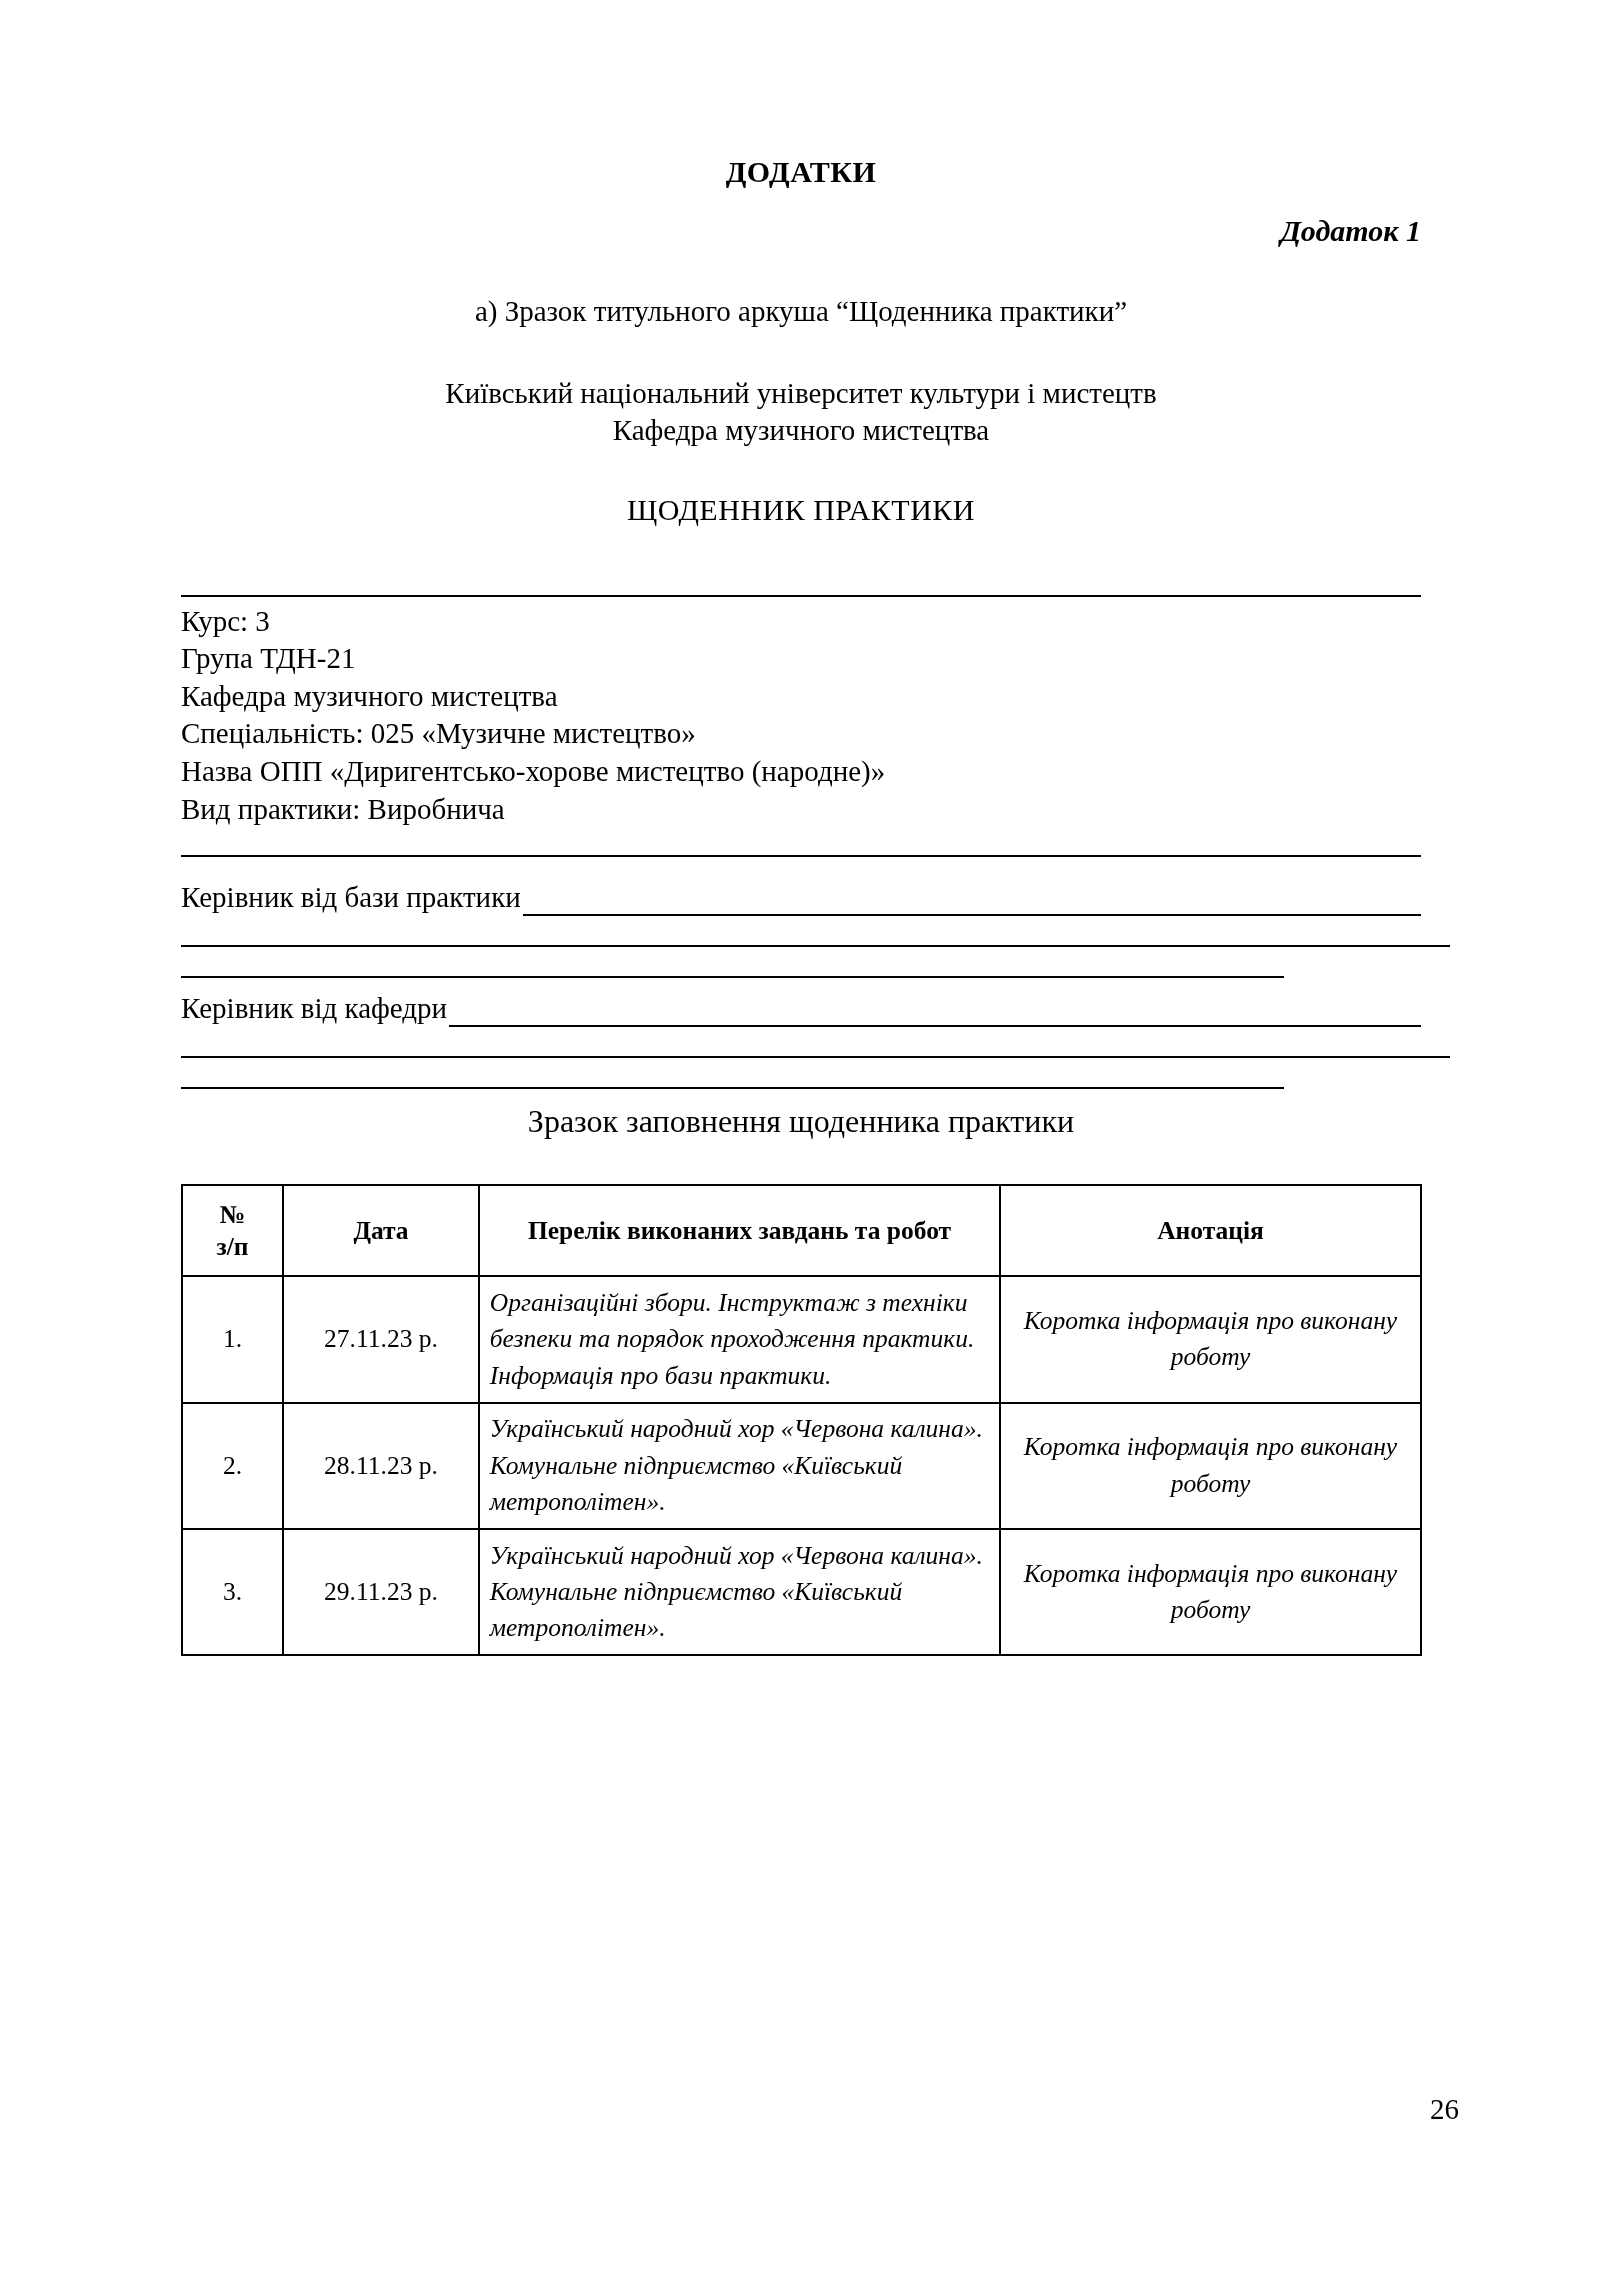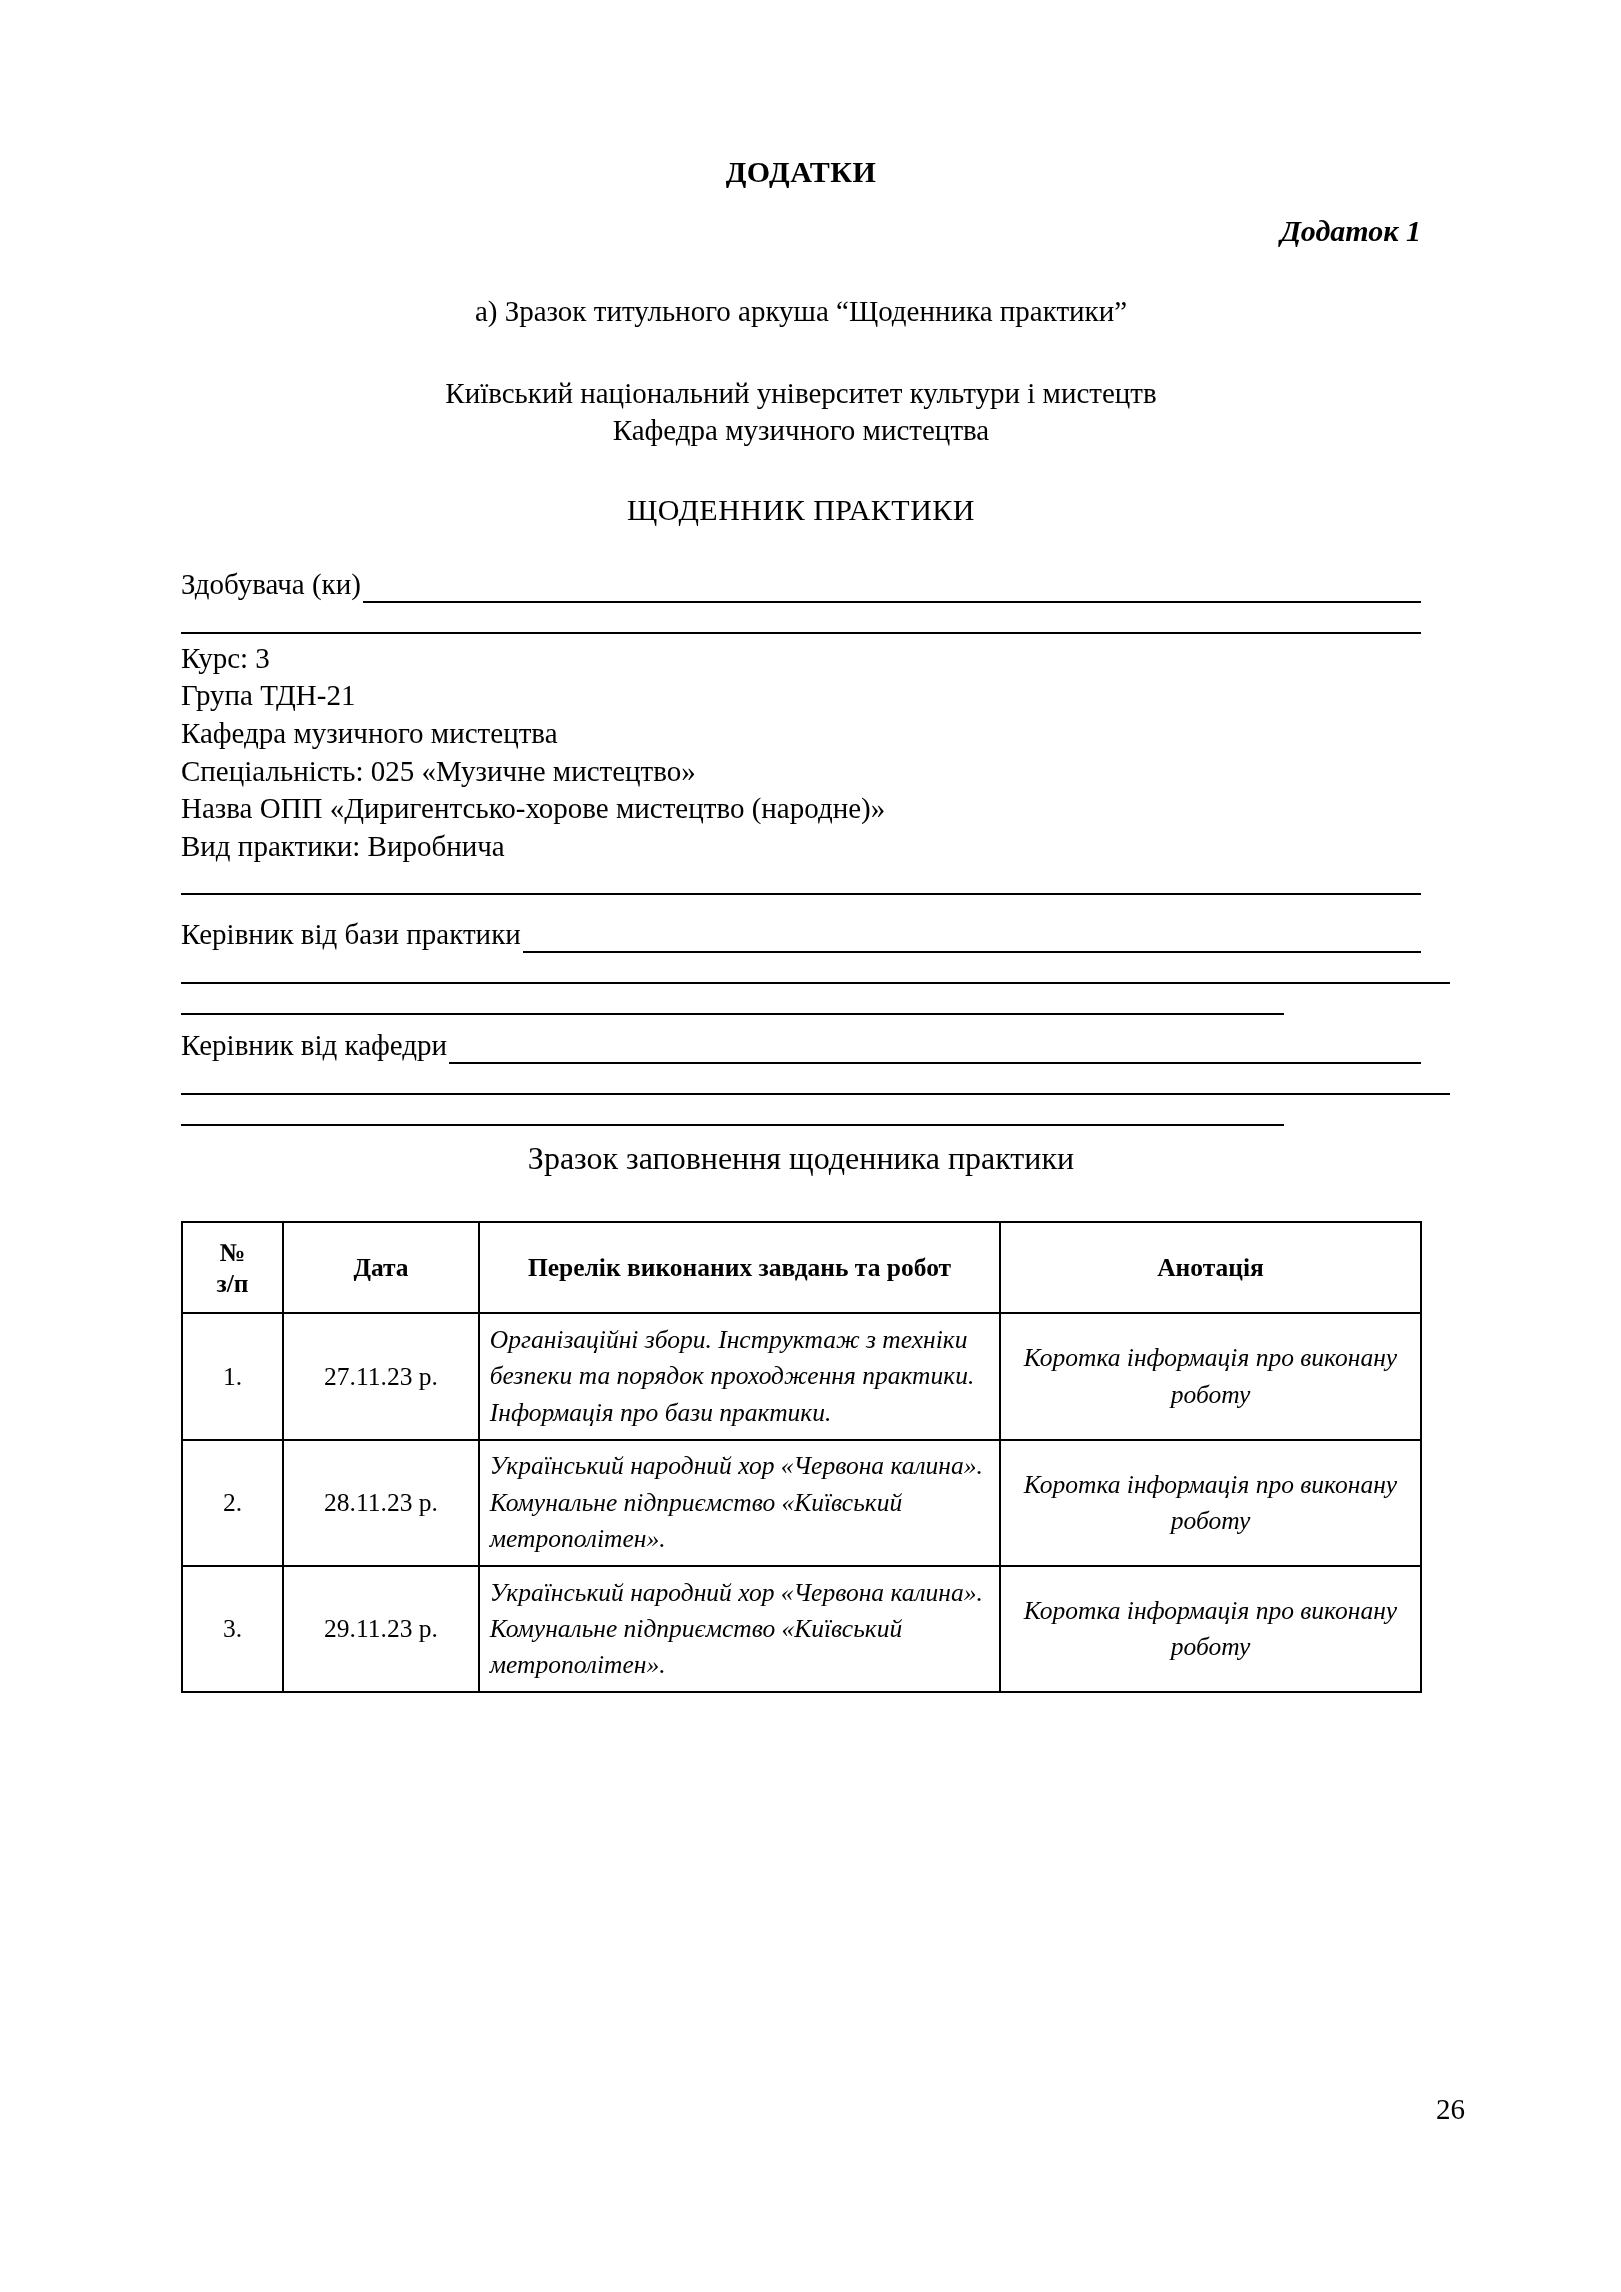--- a/index.html
+++ b/index.html
@@ -129,21 +129,21 @@
   col.c-task  { width: 521px; }
   col.c-annot { width: 421px; }
 
   td.num   { text-align: center; font-size: 26.5px; }
   td.date  { text-align: center; font-size: 26.5px; white-space: nowrap; }
   td.task  { text-align: left; line-height: 1.42; font-size: 26.5px; padding-left: 13.7px; font-style: italic; }
   td.annot { text-align: center; font-style: italic; line-height: 1.42; font-size: 26.5px; margin-top: 36px; }
 
   .page-number {
     position: absolute;
-    right: 156px;
+    right: 162px;
     top: 2093px;
     font-size: 29px;
   }
 </style>
 </head>
 <body>
 
 <div class="page">
   <div class="content">
 
@@ -155,24 +155,20 @@
 
     <div class="org-block">
       <div>Київський національний університет культури і мистецтв</div>
       <div>Кафедра музичного мистецтва</div>
     </div>
 
     <div class="main-title">ЩОДЕННИК ПРАКТИКИ</div>
 
     <div style="height:39px"></div>
 
-    <div class="field-row">
-      <span class="lbl">Здобувача (ки)</span>
-      <span class="rule-inline"></span>
-    </div>
 
     <div style="height:29px"></div>
     <div class="rule-full"></div>
 
     <div class="info-list">
       <div>Курс: 3</div>
       <div>Група ТДН-21</div>
       <div>Кафедра музичного мистецтва</div>
       <div>Спеціальність: 025 «Музичне мистецтво»</div>
       <div>Назва ОПП «Диригентсько-хорове мистецтво (народне)»</div>

